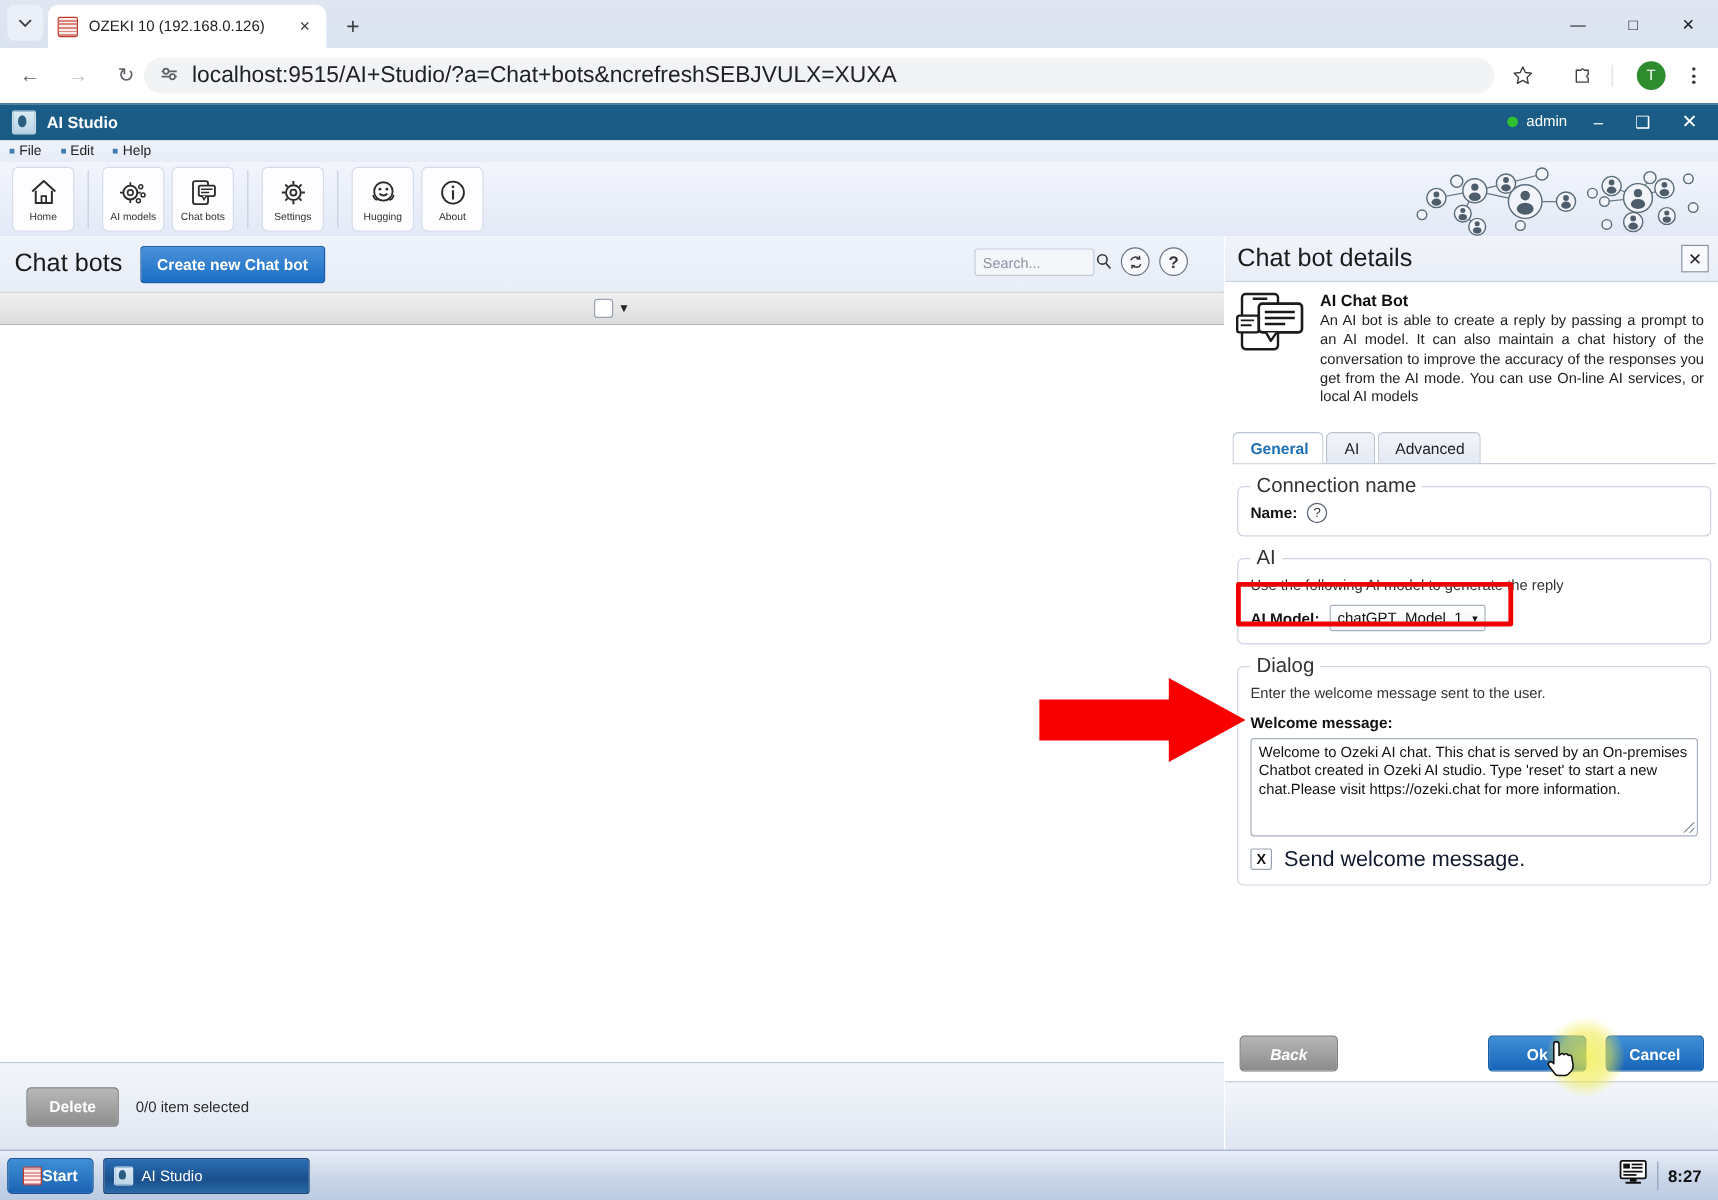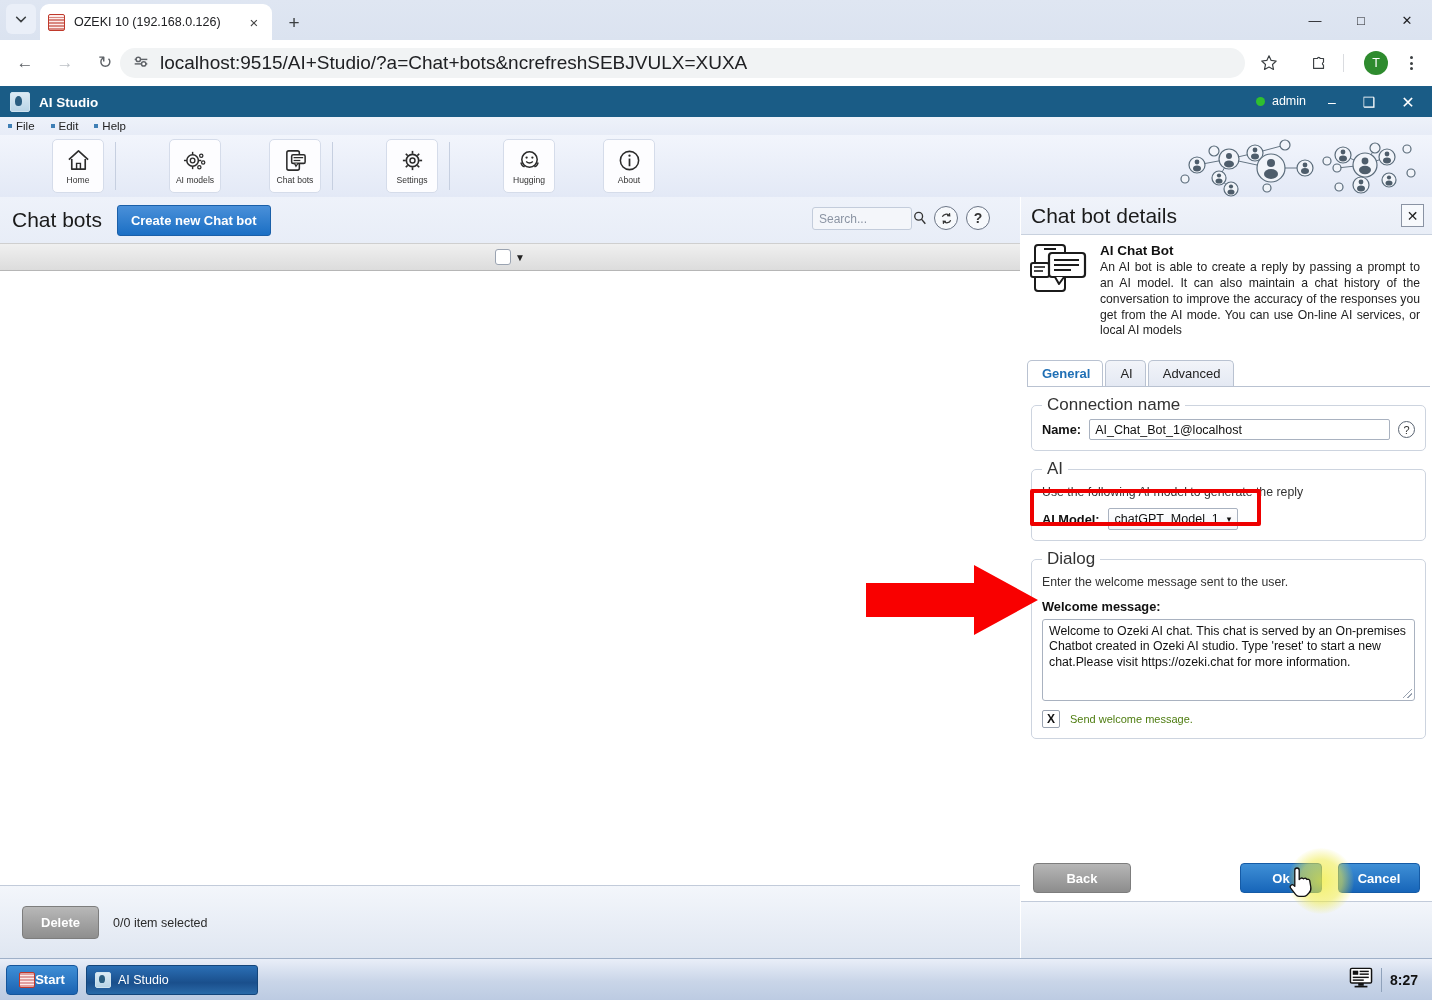--- a/index.html
+++ b/index.html
@@ -135,21 +135,21 @@
   .app-toolbar {
     position: absolute; left: 0; top: 48px; width: 1432px; height: 62px;
     background: linear-gradient(180deg,#f2f5fc 0%,#e3e9f6 100%);
     display: flex; align-items: center; padding-left: 10px; gap: 6px;
     overflow: hidden;
   }
   .tbtn {
     width: 52px; height: 54px; background: #fdfdff;
     border: 1px solid #d5dcea; border-radius: 5px;
     display: flex; flex-direction: column; align-items: center;
-    justify-content: center; gap: 2px; cursor: pointer; margin-left: 42px;
+    justify-content: center; gap: 2px; cursor: pointer;
   }
   .tbtn-icon { width: 28px; height: 26px; display: flex; align-items: center; justify-content: center; }
   .tbtn-label { font-size: 8.6px; color: #333; white-space: nowrap; }
   .tb-divider { width: 1px; height: 48px; background: #c6cfe0; margin: 0 5px; }
   .toolbar-graphic {
     position: absolute; right: 0; top: 0; width: 265px; height: 62px;
     pointer-events: none; opacity: .92;
   }
 
   
@@ -292,30 +292,30 @@
     background:
       linear-gradient(135deg, transparent 45%, #9aa3b1 45%, #9aa3b1 55%, transparent 55%),
       linear-gradient(135deg, transparent 72%, #9aa3b1 72%, #9aa3b1 82%, transparent 82%);
   }
   .check-row { display: flex; align-items: center; gap: 10px; margin-top: 9px; }
   .check-x {
     width: 18px; height: 18px; border: 1px solid #9aa3b1; border-radius: 2px;
     background: #ffffff; display: flex; align-items: center; justify-content: center;
     font-size: 12px; font-weight: bold; color: #111; cursor: pointer;
   }
-  .check-label { font-size: 11px; color: #4d7c0f; }
+  .check-label { font-size: 18px; color: #0f172a; }
 
   .rp-buttons {
     position: absolute; left: 0; bottom: 58px; width: 411px; height: 46px;
     display: flex; align-items: center; padding: 0 12px; gap: 8px;
   }
   .btn-back {
     background: linear-gradient(180deg,#b6b6b6 0%,#8c8c8c 100%); color: #ffffff;
     font-size: 13px; font-weight: bold; border: 1px solid #7d7d7d; border-radius: 4px;
-    width: 98px; height: 30px; cursor: pointer;
+    width: 82px; height: 30px; cursor: pointer; font-style: italic;
   }
   .btn-blue {
     background: linear-gradient(180deg,#3f8fd6 0%,#1765b9 100%); color: #ffffff;
     font-size: 13px; font-weight: bold; border: 1px solid #155ba6; border-radius: 4px;
     width: 82px; height: 30px; cursor: pointer;
   }
   .btn-ok { margin-left: auto; position: relative; }
   .btn-cancel { margin-left: 8px; }
   .click-glow {
     position: absolute; left: 1288px; top: 848px; width: 66px; height: 66px;
@@ -668,21 +668,20 @@
         <div class="rp-tab">Advanced</div>
       </div>
       <div class="rp-tabline"></div>
 
       <div class="rp-content">
 
         <fieldset class="group">
           <legend>Connection name</legend>
           <div class="field-row">
             <span class="field-label">Name:</span>
-            <span class="text-input">AI_Chat_Bot_1@localhost</span>
             <span class="help-circle">?</span>
           </div>
         </fieldset>
 
         <div class="ai-group-wrap">
           <fieldset class="group">
             <legend>AI</legend>
             <div class="hint">Use the following AI model to generate the reply</div>
             <div class="field-row">
               <span class="field-label">AI Model:</span>

